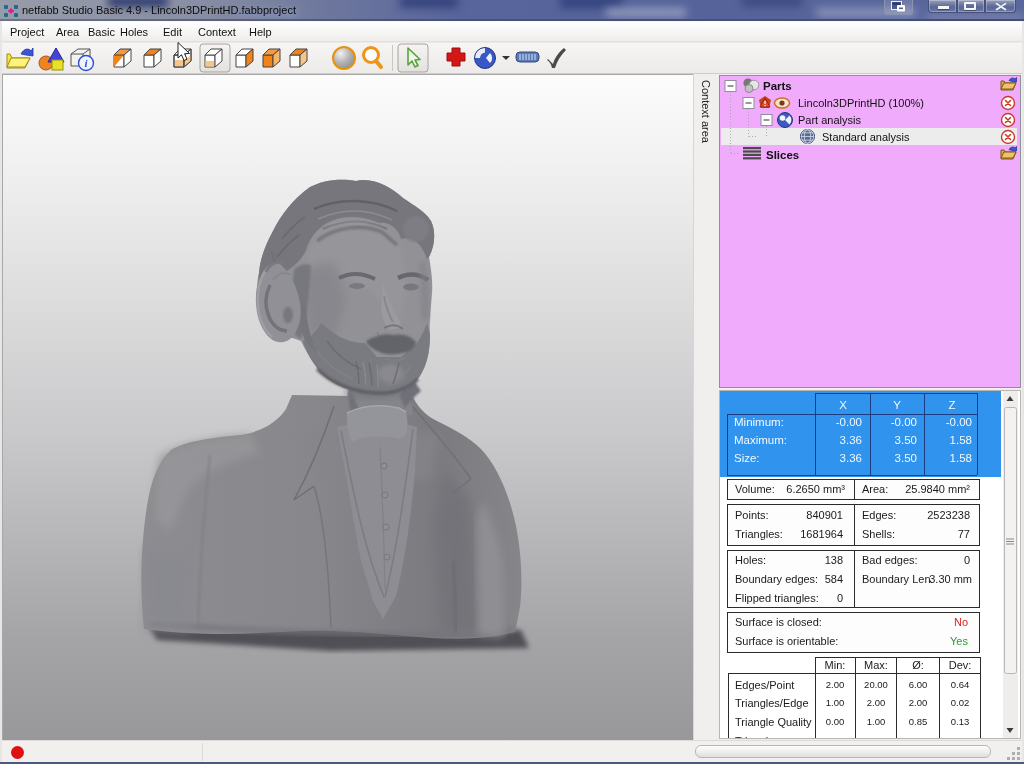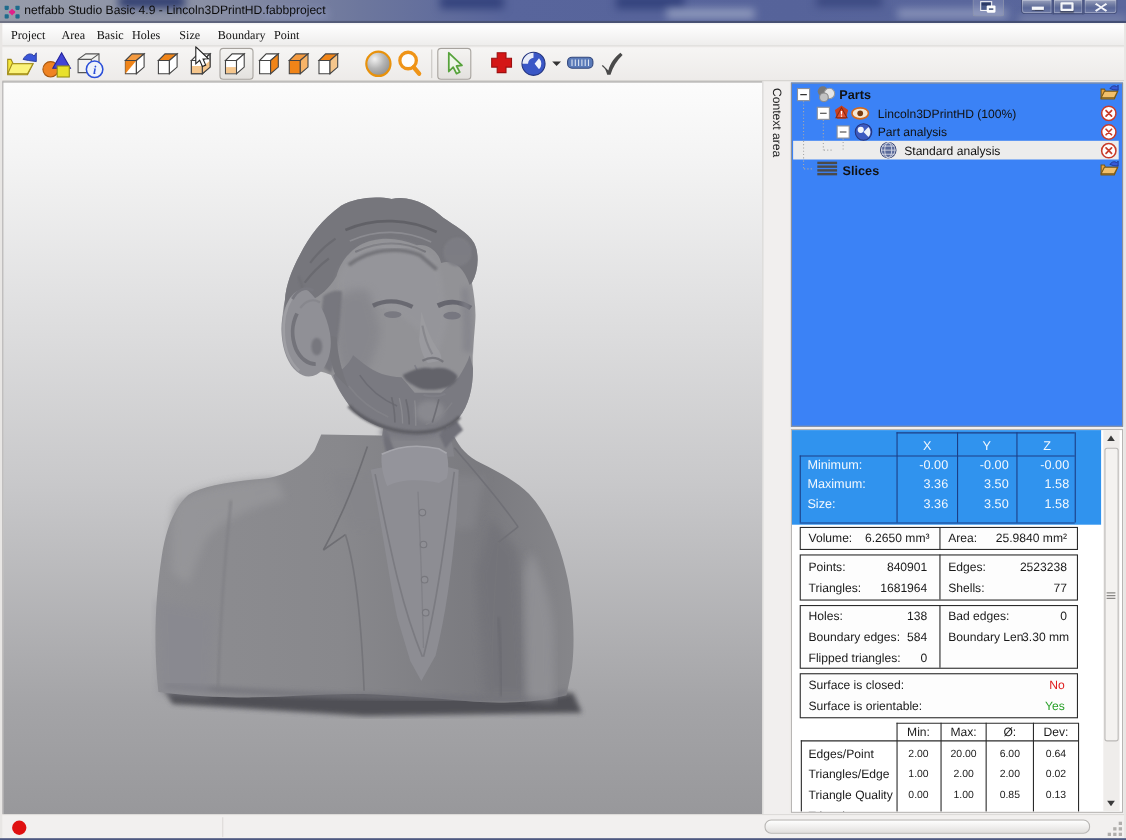--- a/index.html
+++ b/index.html
@@ -17,34 +17,34 @@
   
   .winbtn { position:absolute; top:0; height:13px; border:1px solid #46507a; border-top:none;
     background:linear-gradient(#99a1bd,#6b779f 40%,#5a6898 60%,#6d79a5); box-shadow:inset 0 0 0 1px rgba(255,255,255,.28); }
   #btnmin { left:928px; width:29px; border-radius:0 0 0 4px; }
   #btnmax { left:957px; width:28px; border-radius:0; }
   #btncls { left:985px; width:31px; border-radius:0 0 4px 0; }
 
   
   #menubar { left:2px; top:21px; width:1020px; height:21px; background:linear-gradient(#ffffff,#eeedec);
     border-top:1px solid #f8f8f8; border-bottom:1px solid #e2e0de; }
-  #menubar span { position:absolute; top:4px; font-size:11px; color:#111;font-family:Liberation Serif, serif; }
+  #menubar span { position:absolute; top:4px; font-size:11px; color:#111; }
 
   
   #toolbar { left:2px; top:43px; width:1020px; height:31px; background:linear-gradient(#f6f5f4,#edebe9);
     border-bottom:1px solid #cfccc9; }
 
   
   #viewport { left:2px; top:74px; width:691px; height:666px; border-left:1px solid #a8a8a8; border-top:1px solid #a8a8a8;
     background:linear-gradient(#fcfcfc 0%,#f4f4f4 10%,#c8c8ca 55%,#a4a4a7 85%,#98989b 100%); }
   #tabstrip { left:693px; top:74px; width:25px; height:666px; background:#f1efee; border-left:1px solid #d8d6d4; }
   #tabtext { position:absolute; left:700px; top:80px; font-size:11px; color:#222; writing-mode:vertical-rl; }
 
   #rightpanel { left:718px; top:74px; width:304px; height:666px; background:#f1efee; }
-  #tree { position:absolute; left:719px; top:75px; width:302px; height:313px; background:#3b82f6; border:1px solid #8d9199; }
+  #tree { position:absolute; left:719px; top:75px; width:302px; height:313px; background:#f0abfc; border:1px solid #8d9199; }
   #stats { position:absolute; left:719px; top:390px; width:302px; height:349px; background:#fff; border:1px solid #b8b6b4; overflow:hidden; }
 
   
   #statusbar { left:2px; top:740px; width:1020px; height:22px; background:#f2f0ef; border-top:1px solid #dddbd9; }
   #frame-bottom { left:0; top:762px; width:1024px; height:2px; background:#4d5880; }
   #frame-left { left:0; top:21px; width:2px; height:741px; background:#e8e6e4; }
   #frame-right { left:1022px; top:21px; width:2px; height:741px; background:#e8e6e4; }
 </style>
 </head>
 <body>
@@ -88,23 +88,23 @@
       <svg width="12" height="9" viewBox="0 0 14 11" style="position:absolute;left:9px;top:2px" preserveAspectRatio="none">
         <path d="M 2,1 L 7,4.5 L 12,1 L 13.5,2.5 L 8.5,5.5 L 13.5,9 L 12,10.5 L 7,7 L 2,10.5 L 0.5,9 L 5.5,5.5 L 0.5,2.5 Z" fill="#f4f6fa"></path>
       </svg>
     </div>
 
   <div id="menubar" class="abs">
     <span style="left:8px">Project</span>
     <span style="left:54px">Area</span>
     <span style="left:86px">Basic</span>
     <span style="left:118px">Holes</span>
-    <span style="left:161px">Size</span>
-    <span style="left:196px">Boundary</span>
-    <span style="left:247px">Point</span>
+    <span style="left:161px">Edit</span>
+    <span style="left:196px">Context</span>
+    <span style="left:247px">Help</span>
   </div>
 
   <div id="toolbar" class="abs">
     <svg width="1020" height="31" viewBox="0 0 1020 31">
       <defs>
         <radialGradient id="gball" cx="0.35" cy="0.3" r="0.8">
           <stop offset="0" stop-color="#f2f2f2"></stop>
             <stop offset="0.5" stop-color="#b5b5b5"></stop>
             <stop offset="1" stop-color="#8a8a8a"></stop>
         </radialGradient>

